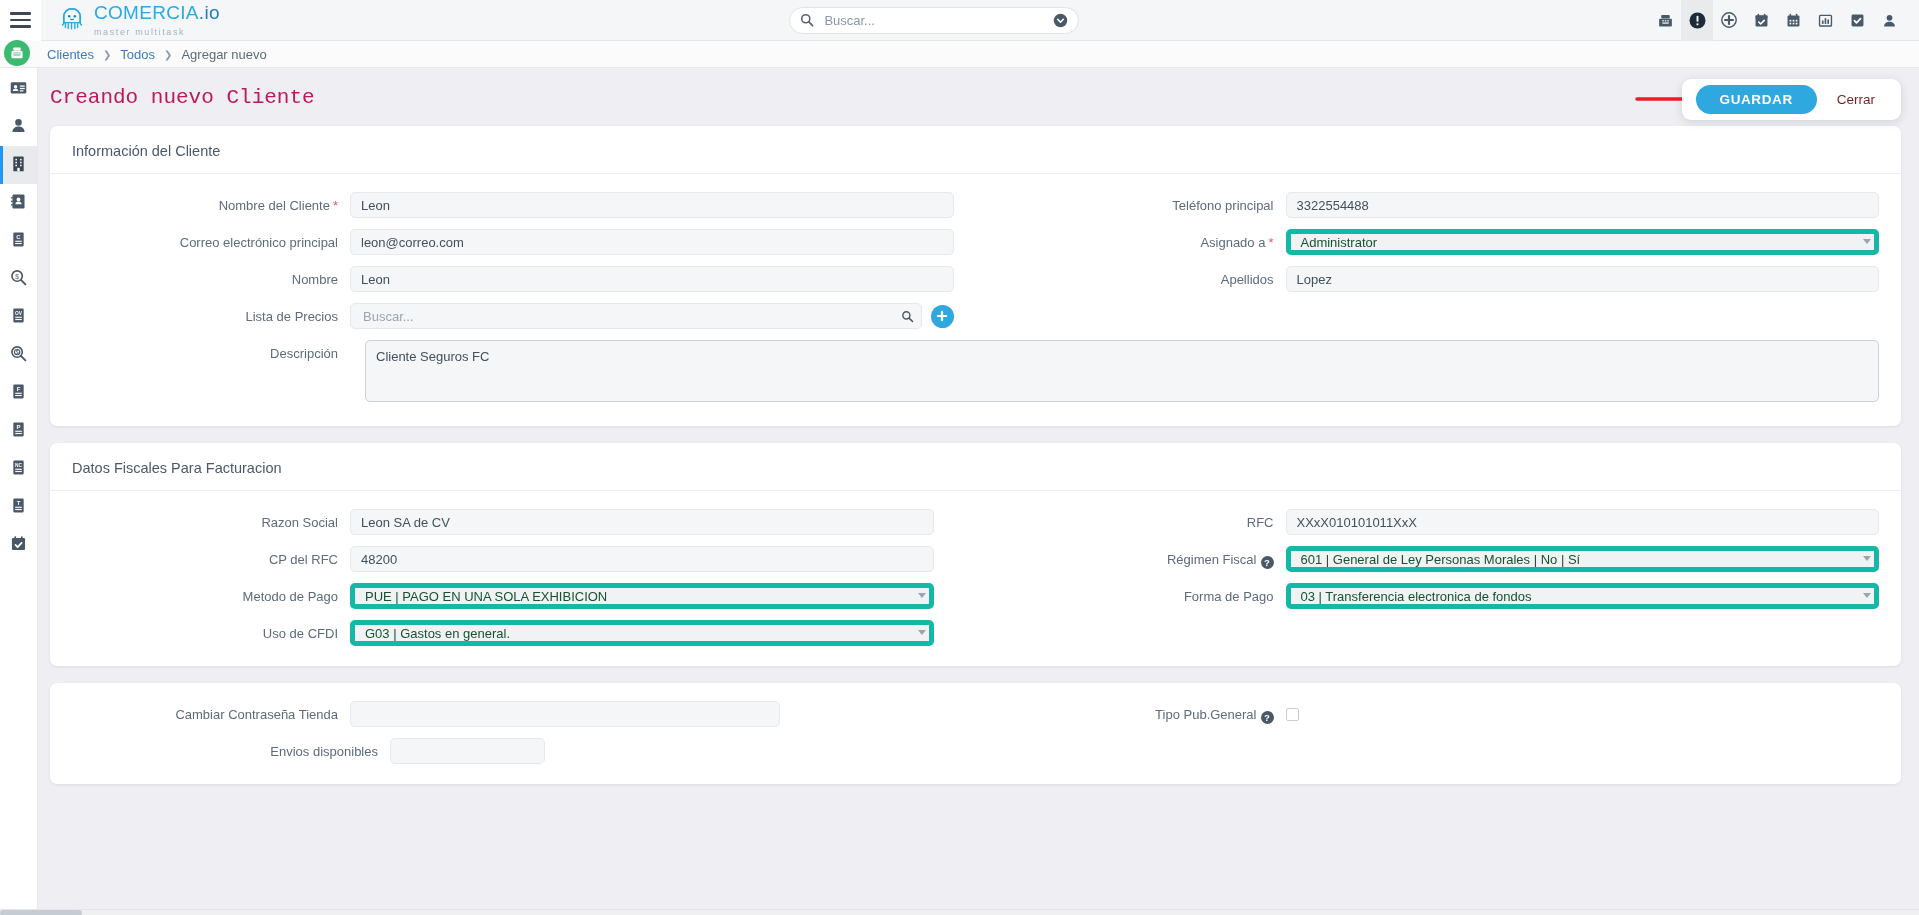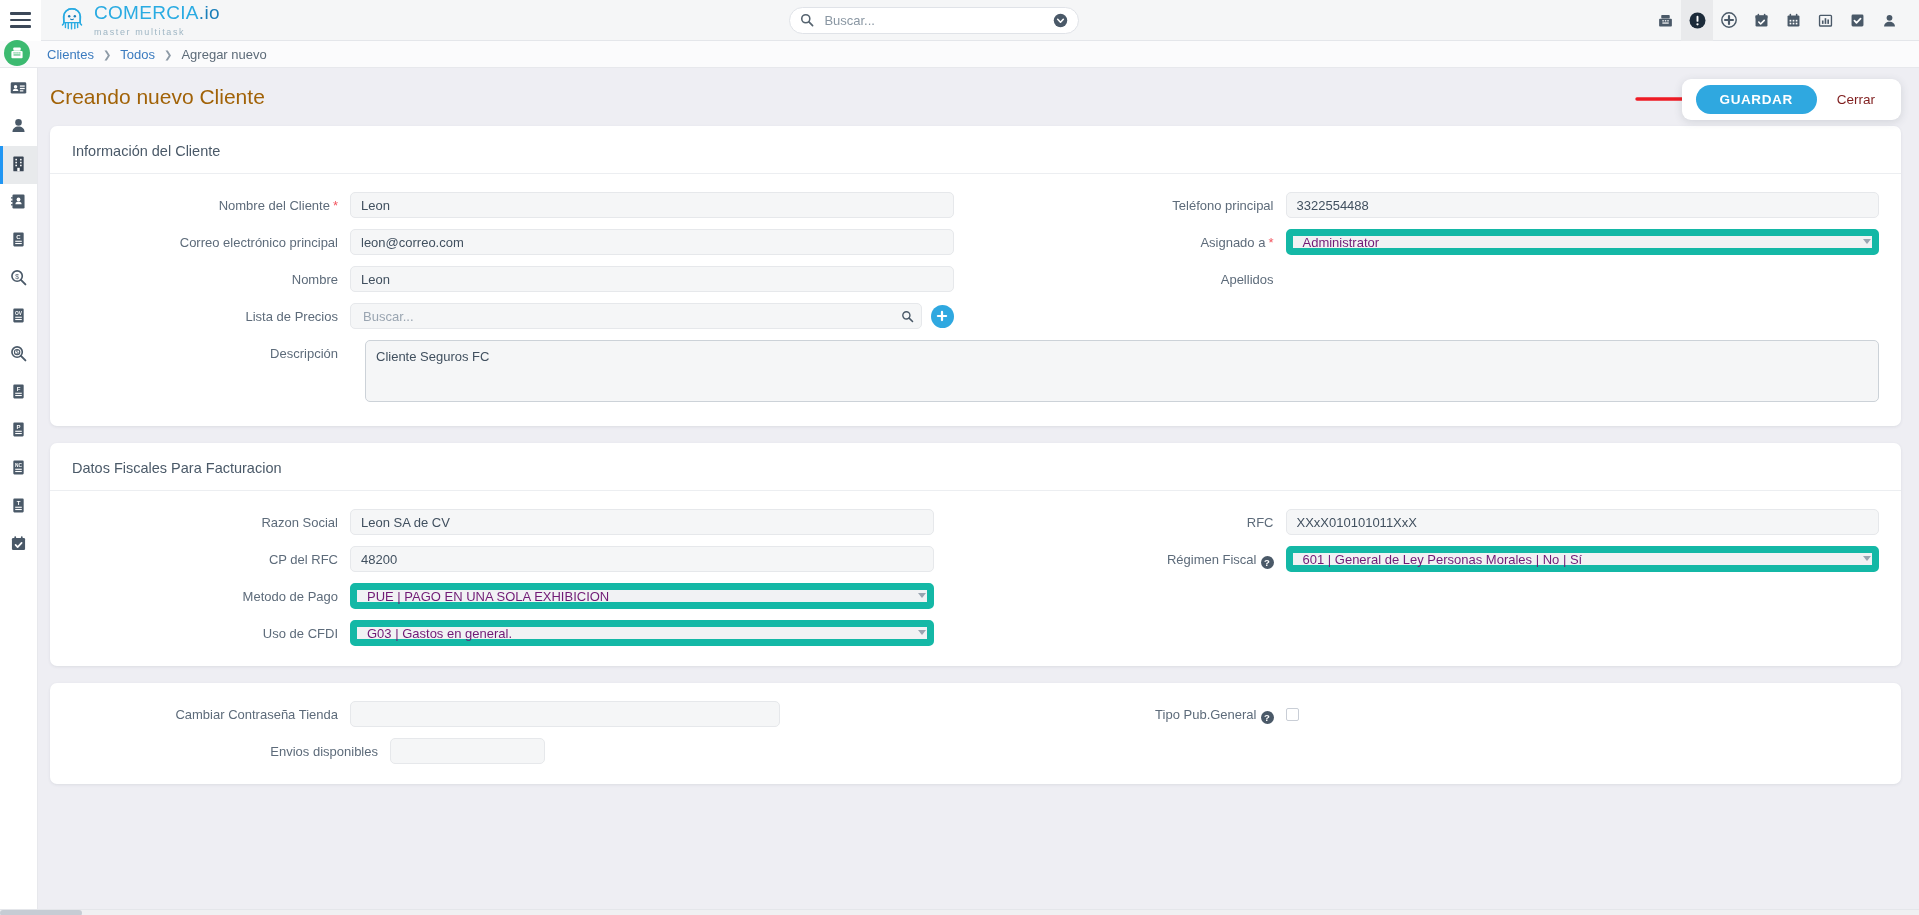--- a/index.html
+++ b/index.html
@@ -99,21 +99,21 @@
 
   
   .page {
     position: absolute; top: 68px; left: 38px; width: 1881px; height: 841px;
     background: #eeeef3; overflow: hidden;
   }
   .page-head {
     height: 58px; display: flex; align-items: center; padding: 0 0 0 12px;
     position: relative;
   }
-  .page-title { font-size: 21px; color: #a16207; font-weight: normal; }
+  .page-title { font-size: 21px; color: #be185d; font-weight: normal; font-family: Liberation Mono, monospace; }
 
   .action-pill {
     position: absolute; right: 18px; top: 11px;
     background: #ffffff; border-radius: 9px;
     box-shadow: 0 2px 9px rgba(60,72,88,.16);
     height: 41px; display: flex; align-items: center; gap: 14px;
     padding: 0 20px 0 14px;
   }
   .btn-save {
     background: #2fa8e0; color: #ffffff; border: 0; border-radius: 17px;
@@ -152,22 +152,22 @@
     width: 100%; height: 26px; background: #f5f6f7;
     border: 1px solid #e6e8eb; border-radius: 5px;
     font-family: "Liberation Sans", sans-serif; font-size: 13px; color: #41505f;
     padding: 0 10px; outline: none;
   }
   .fld::placeholder { color: #9aa5b1; }
 
   .sel-wrap { position: relative; width: 100%; }
   .sel {
     width: 100%; height: 26px; background: #f1f2f4;
-    border: 7px solid #14b8a6; border-radius: 5px;
-    font-size: 13px; color: #701a75; padding: 0 22px 0 10px;
+    border: 5px solid #14b8a6; border-radius: 5px;
+    font-size: 13px; color: #14532d; padding: 0 22px 0 10px;
     display: flex; align-items: center; cursor: pointer;
   }
   .sel-caret {
     position: absolute; right: 8px; top: 10px;
     width: 0; height: 0; border-left: 4px solid transparent; border-right: 4px solid transparent;
     border-top: 5px solid #9aa5b1; pointer-events: none;
   }
 
   .search-field-wrap { display: flex; align-items: center; gap: 9px; width: 100%; }
   .search-field {
@@ -524,20 +524,21 @@
         </div>
       </div>
 
       <div class="row">
         <div class="col col-l">
           <div class="lbl">Nombre</div>
           <div class="ctl"><input class="fld" value="Leon" style=""></div>
         </div>
         <div class="col col-r">
           <div class="lbl">Apellidos</div>
+          <div class="ctl"><input class="fld" value="Lopez" style=""></div>
         </div>
       </div>
 
       <div class="row">
         <div class="col col-l">
           <div class="lbl">Lista de Precios</div>
           <div class="ctl">
             <div class="search-field-wrap">
               <div class="search-field">
                 <input placeholder="Buscar..." style="">
@@ -605,20 +606,29 @@
       <div class="row">
         <div class="col col-l">
           <div class="lbl">Metodo de Pago</div>
           <div class="ctl" style="padding-right:42px;">
             <div class="sel-wrap">
               <div class="sel">PUE | PAGO EN UNA SOLA EXHIBICION</div>
               <span class="sel-caret"></span>
             </div>
           </div>
         </div>
+        <div class="col col-r">
+          <div class="lbl">Forma de Pago</div>
+          <div class="ctl">
+            <div class="sel-wrap">
+              <div class="sel">03 | Transferencia electronica de fondos</div>
+              <span class="sel-caret"></span>
+            </div>
+          </div>
+        </div>
       </div>
 
       <div class="row" style="margin-bottom:0;">
         <div class="col col-l">
           <div class="lbl">Uso de CFDI</div>
           <div class="ctl" style="padding-right:42px;">
             <div class="sel-wrap">
               <div class="sel">G03 | Gastos en general.</div>
               <span class="sel-caret"></span>
             </div>

